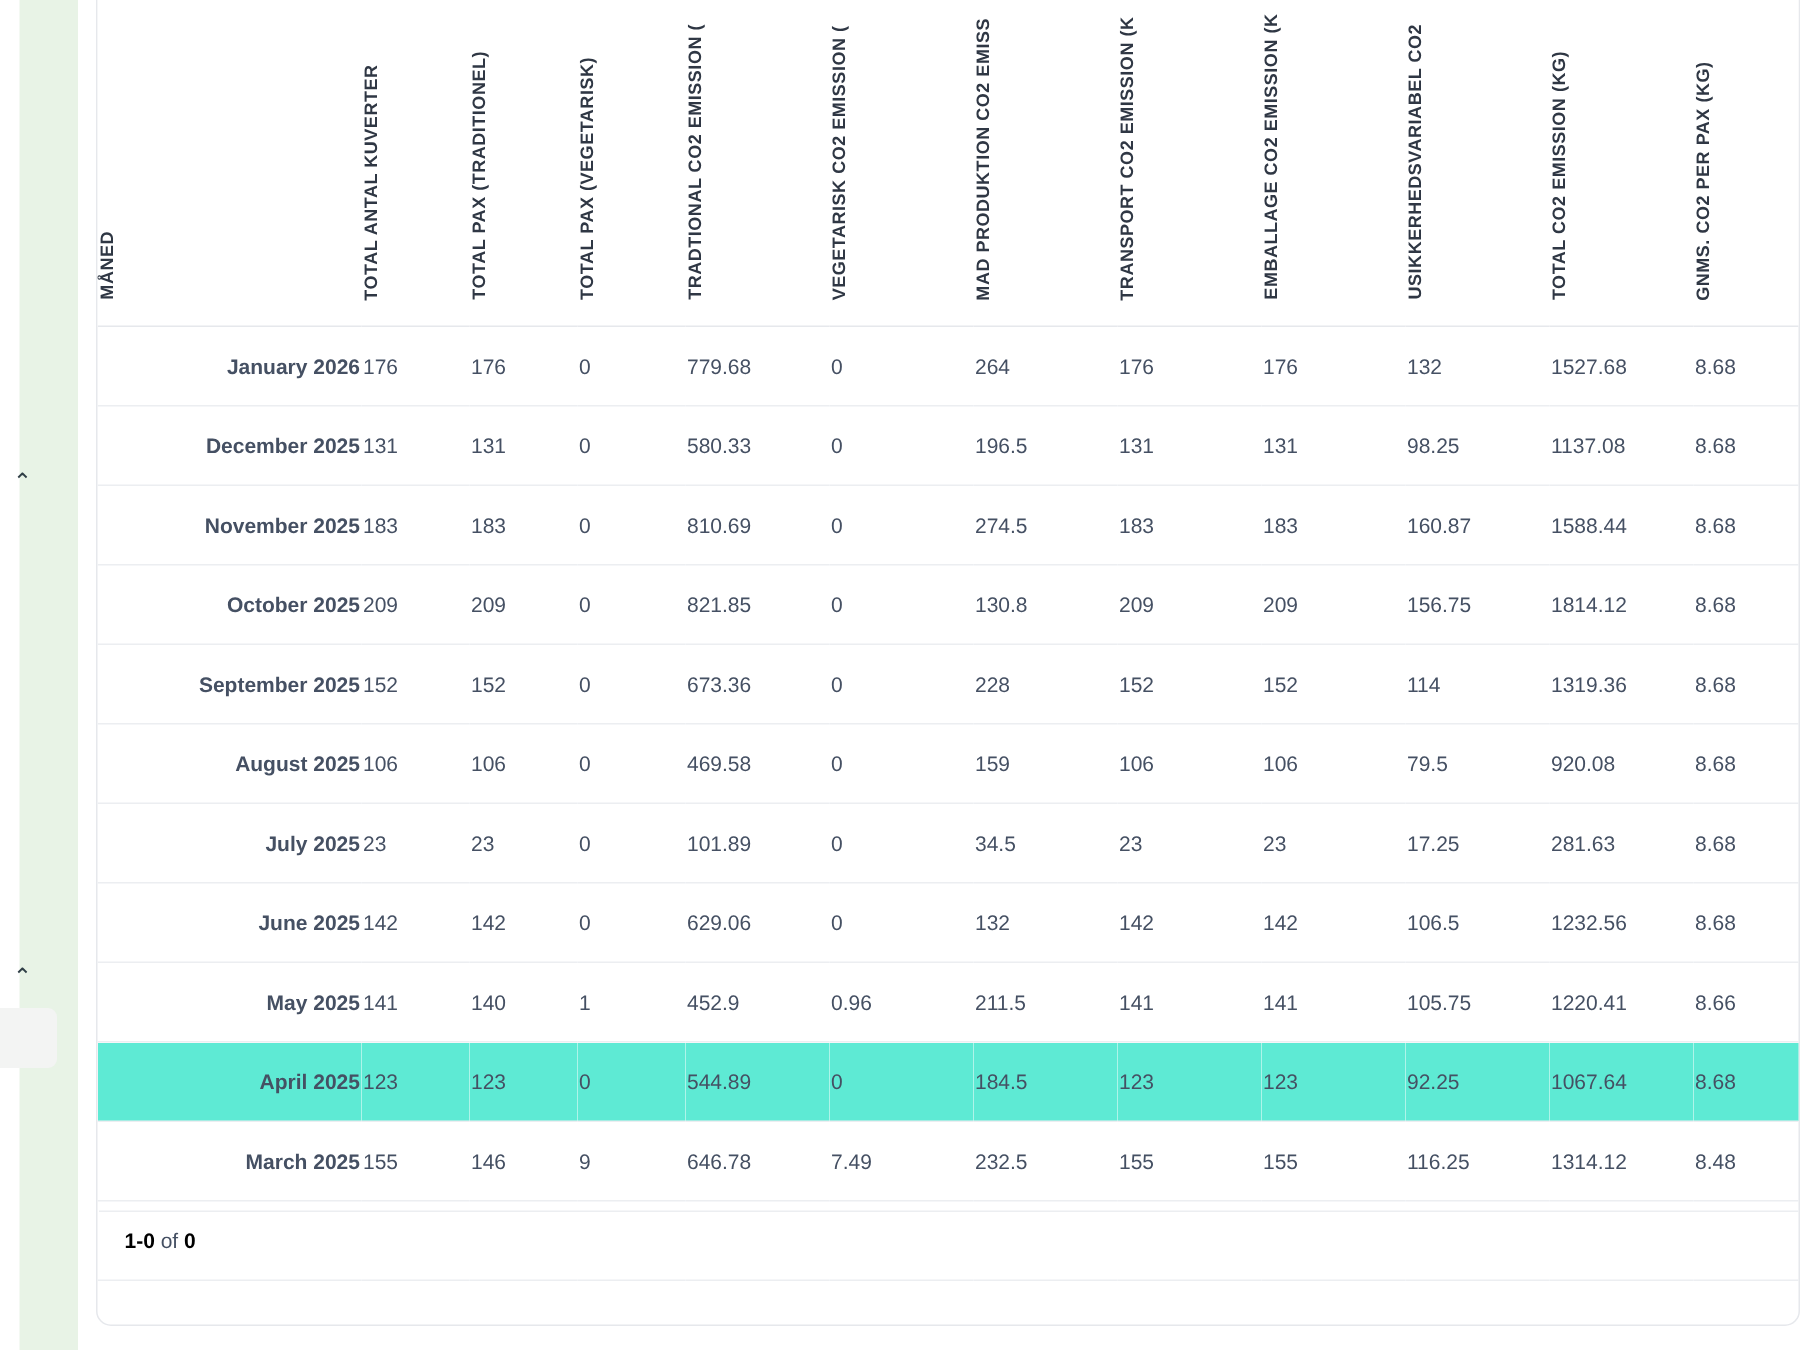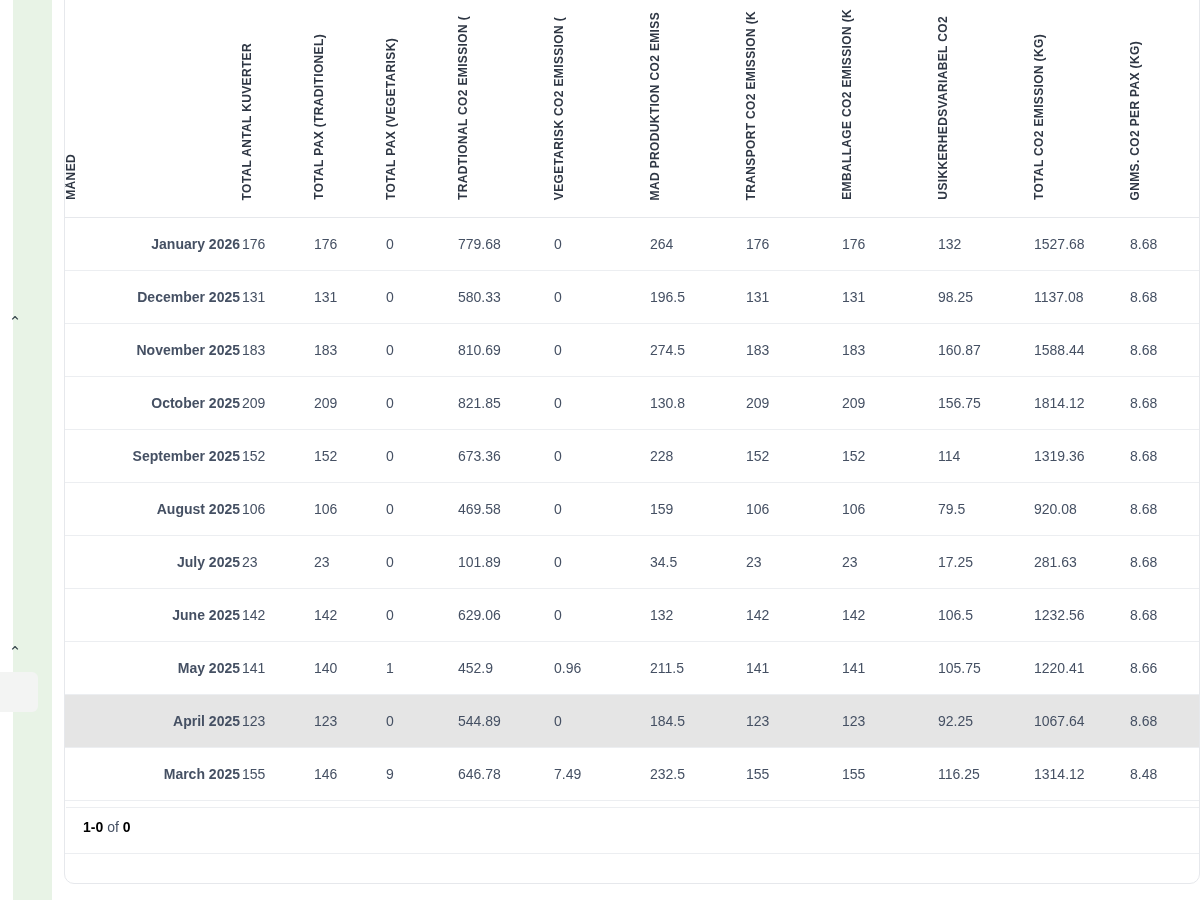--- a/index.html
+++ b/index.html
@@ -120,21 +120,21 @@
   table.data tbody td {
     height: 50px;
     border-bottom: 1px solid #eceef1;
     font-size: 14px;
     color: #455063;
     white-space: nowrap;
     overflow: hidden;
   }
 
   tbody tr.shaded td {
-    background: #e5e5e5;
+    background: #5eead4;
   }
 
   td.month {
     padding-left: 18px;
     font-weight: 700;
     color: #2f3744;
     text-align: right;
   }
 
   .footer-row td {

